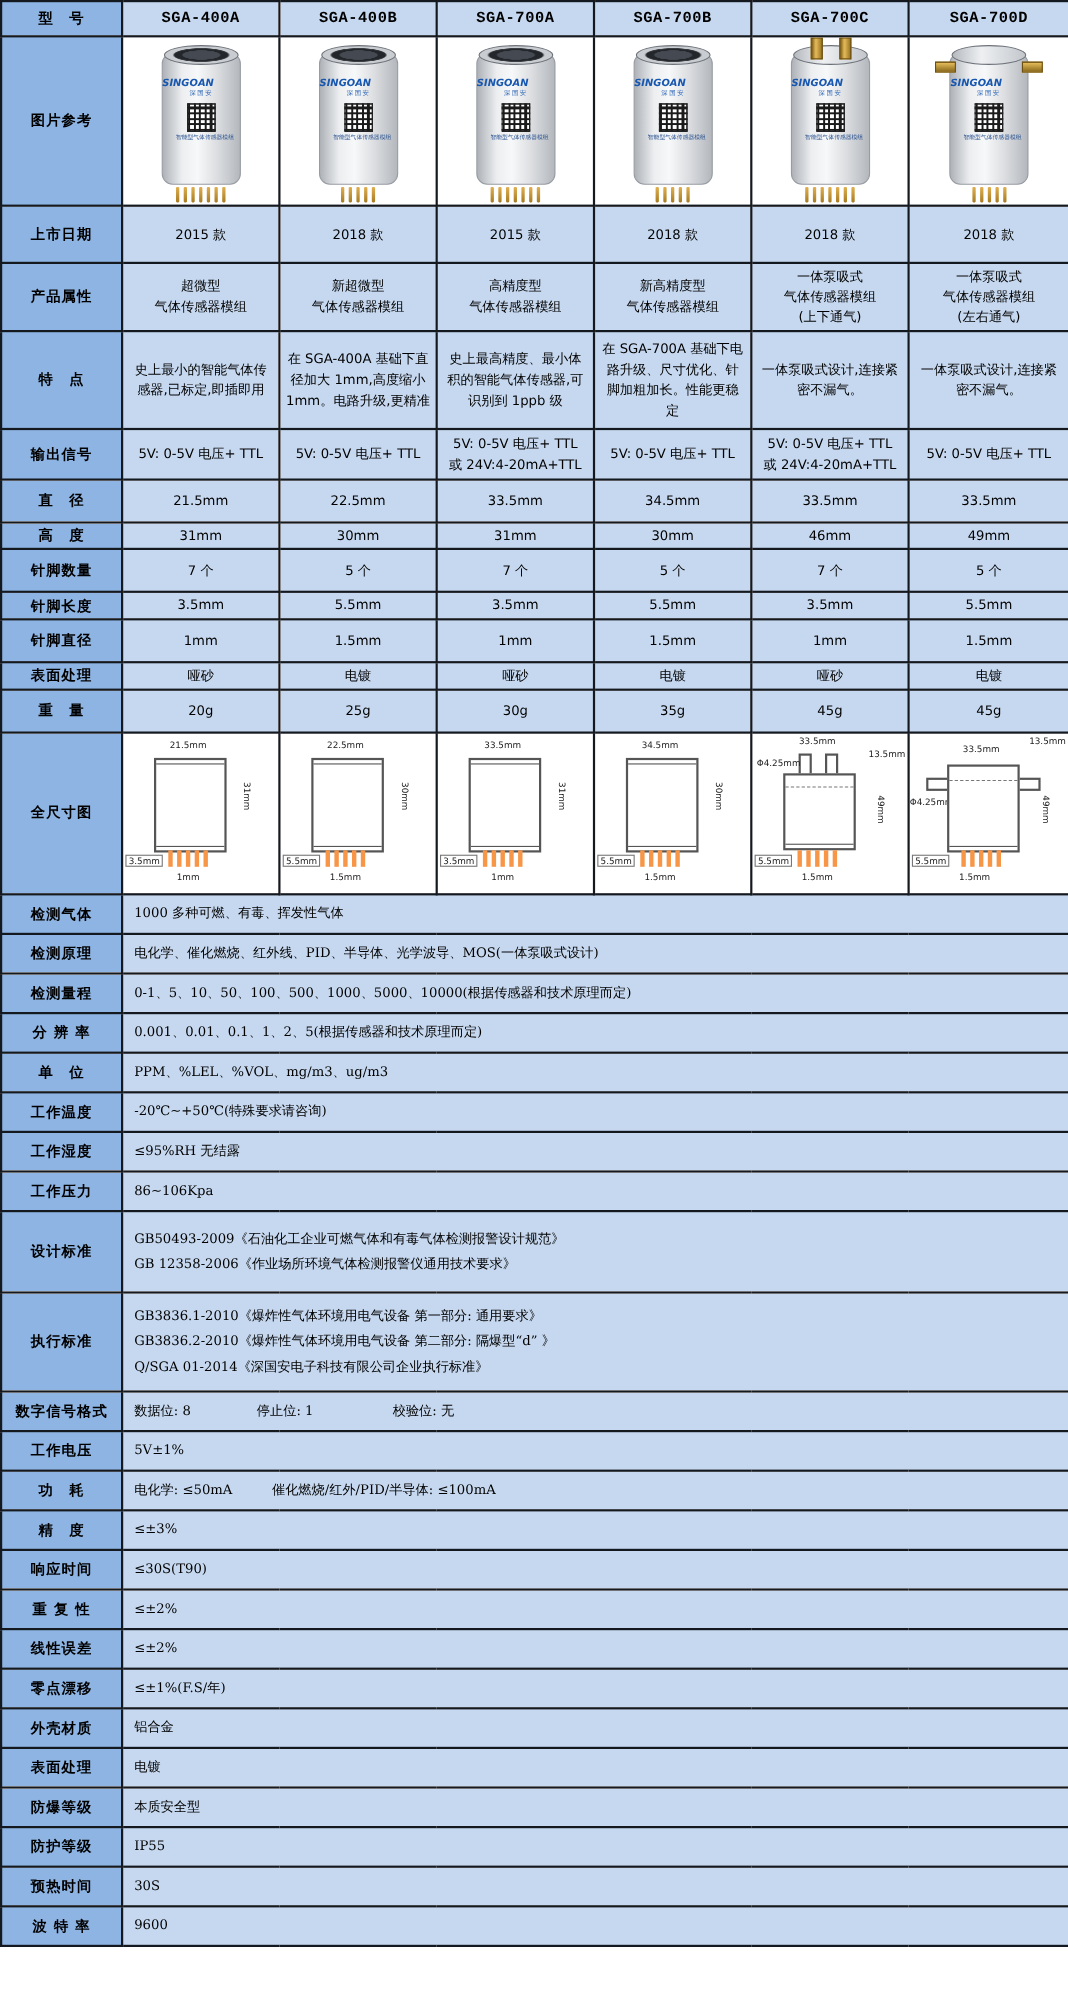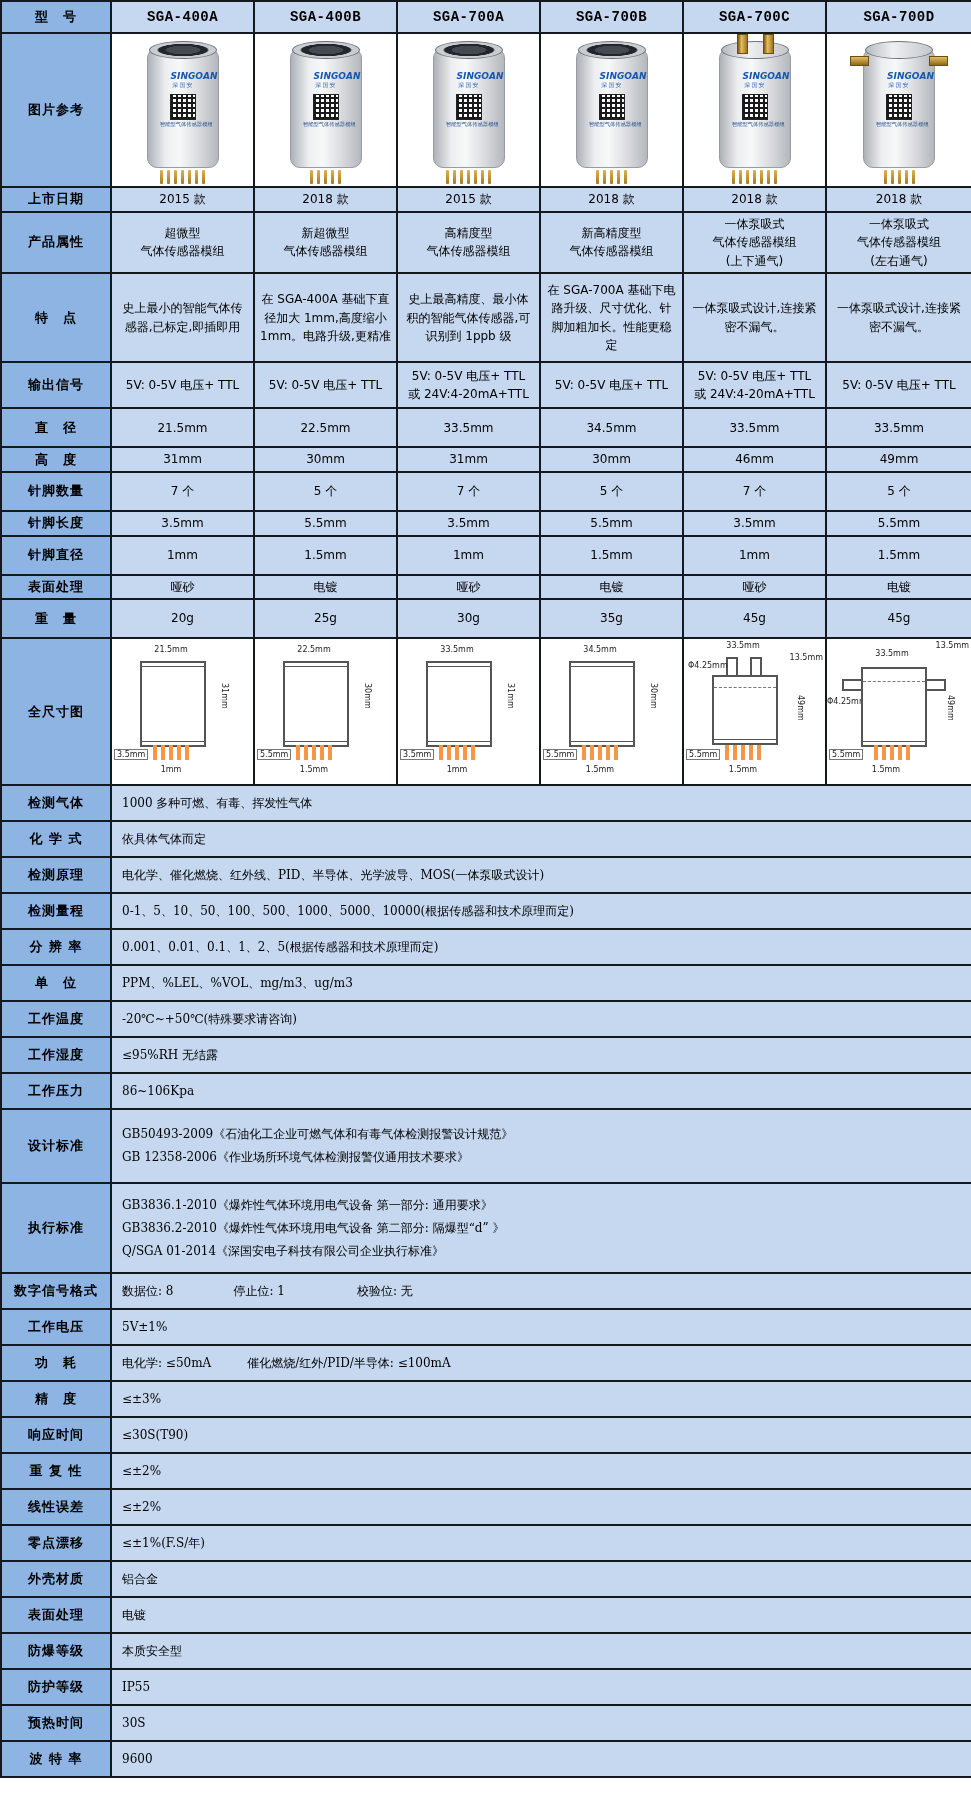--- a/index.html
+++ b/index.html
@@ -9,33 +9,33 @@
   html,body{margin:0;padding:0;background:#fff;}
   body{width:971px;font-family:"DejaVu Sans","Liberation Sans",sans-serif;color:#000;}
   table{border-collapse:collapse;width:971px;table-layout:fixed;}
   td{border:2px solid var(--border);vertical-align:middle;overflow:hidden;}
   .lab{background:var(--label-bg);font-weight:bold;text-align:center;font-size:13px;letter-spacing:1px;white-space:pre-line;}
   .hed{background:var(--cell-bg);font-weight:bold;text-align:center;font-size:14px;font-family:Liberation Mono, monospace;letter-spacing:.5px;}
   .val{background:var(--cell-bg);text-align:center;font-size:12px;white-space:pre-line;line-height:1.55;padding:2px 5px;}
   .white{background:#fff;padding:0;}
   .fullval{background:var(--cell-bg);font-size:12px;text-align:left;padding:3px 8px 3px 10px;white-space:pre-line;line-height:1.9;font-family:"DejaVu Serif","Liberation Serif",serif;}
   
-  .h32{height:32px}.h154{height:154px}.h34{height:24px}.h58{height:58px}.h89{height:89px}
+  .h32{height:32px}.h154{height:154px}.h34{height:52px}.h58{height:58px}.h89{height:89px}
   .h46{height:46px}.h39{height:39px}.h38{height:24px}.h147{height:147px}
   .h36{height:36px}.h66{height:74px}.h90{height:90px}
   
   .sensor{position:relative;width:96px;height:148px;margin:0 auto;}
   .cap{position:absolute;left:14px;right:14px;top:5px;height:16px;border-radius:50%;
        background:radial-gradient(ellipse at 50% 50%,#454a52 0 36%,#23262b 38% 52%,#c9ccd0 56%);
        border:1px solid #6d727a;z-index:2;}
   .cap.plain{background:linear-gradient(90deg,#b6bac0,#eef0f2 40%,#c3c7cc);}
   .can{position:absolute;left:12px;right:12px;top:12px;bottom:16px;border-radius:10px;
        background:linear-gradient(90deg,#aeb2b8 0%,#eceef0 25%,#f7f8f9 45%,#dcdee1 70%,#b4b8bd 100%);
        border:1px solid #979ca3;}
-  .brand{margin-top:22px;text-align:right;color:var(--brand-blue);font-weight:bold;font-style:italic;font-size:9px;white-space:nowrap;}
+  .brand{margin-top:22px;text-align:left;color:var(--brand-blue);font-weight:bold;font-style:italic;font-size:9px;white-space:nowrap;}
   .brandcn{text-align:center;color:#2a62b4;font-size:8px;letter-spacing:2px;transform:scale(.72);transform-origin:50% 0;}
   .qr{width:24px;height:24px;margin:2px auto 1px;border:1px solid #222;background-color:#fff;
       background-image:repeating-linear-gradient(0deg,#1a1a1a 0 2px,transparent 2px 5px),
                        repeating-linear-gradient(90deg,#1a1a1a 0 2px,transparent 2px 5px);}
   .capt{font-size:8px;color:#1f4a8c;text-align:center;white-space:nowrap;transform:scale(.66);transform-origin:50% 0;}
   .pins{position:absolute;bottom:0;left:0;right:0;display:flex;justify-content:center;gap:4px;z-index:1;}
   .spin{display:block;width:3px;height:14px;background:linear-gradient(#e0b051,#a67b22);border-radius:1px;}
   .snoz{position:absolute;top:-2px;width:9px;height:18px;background:linear-gradient(90deg,#7a5a16,#e7bd5c 40%,#9a7422);border:1px solid #6b4f12;z-index:3;}
   .snoz.n1{left:30px}.snoz.n2{left:56px}
   .snozh{position:absolute;top:20px;width:17px;height:8px;background:linear-gradient(#e7bd5c,#8a6a1c);border:1px solid #6b4f12;z-index:3;}
@@ -433,24 +433,20 @@
         <div class="dlab pd">1.5mm</div>
       </div>
     </td>
   </tr>
 
   <tr class="h36">
         <td class="lab">检测气体</td>
         <td class="fullval" colspan="6">1000 多种可燃、有毒、挥发性气体</td>
       </tr>
   <tr class="h36">
-        <td class="lab">化 学 式</td>
-        <td class="fullval" colspan="6">依具体气体而定</td>
-      </tr>
-  <tr class="h36">
         <td class="lab">检测原理</td>
         <td class="fullval" colspan="6">电化学、催化燃烧、红外线、PID、半导体、光学波导、MOS(一体泵吸式设计)</td>
       </tr>
   <tr class="h36">
         <td class="lab">检测量程</td>
         <td class="fullval" colspan="6">0-1、5、10、50、100、500、1000、5000、10000(根据传感器和技术原理而定)</td>
       </tr>
   <tr class="h36">
         <td class="lab">分 辨 率</td>
         <td class="fullval" colspan="6">0.001、0.01、0.1、1、2、5(根据传感器和技术原理而定)</td>

